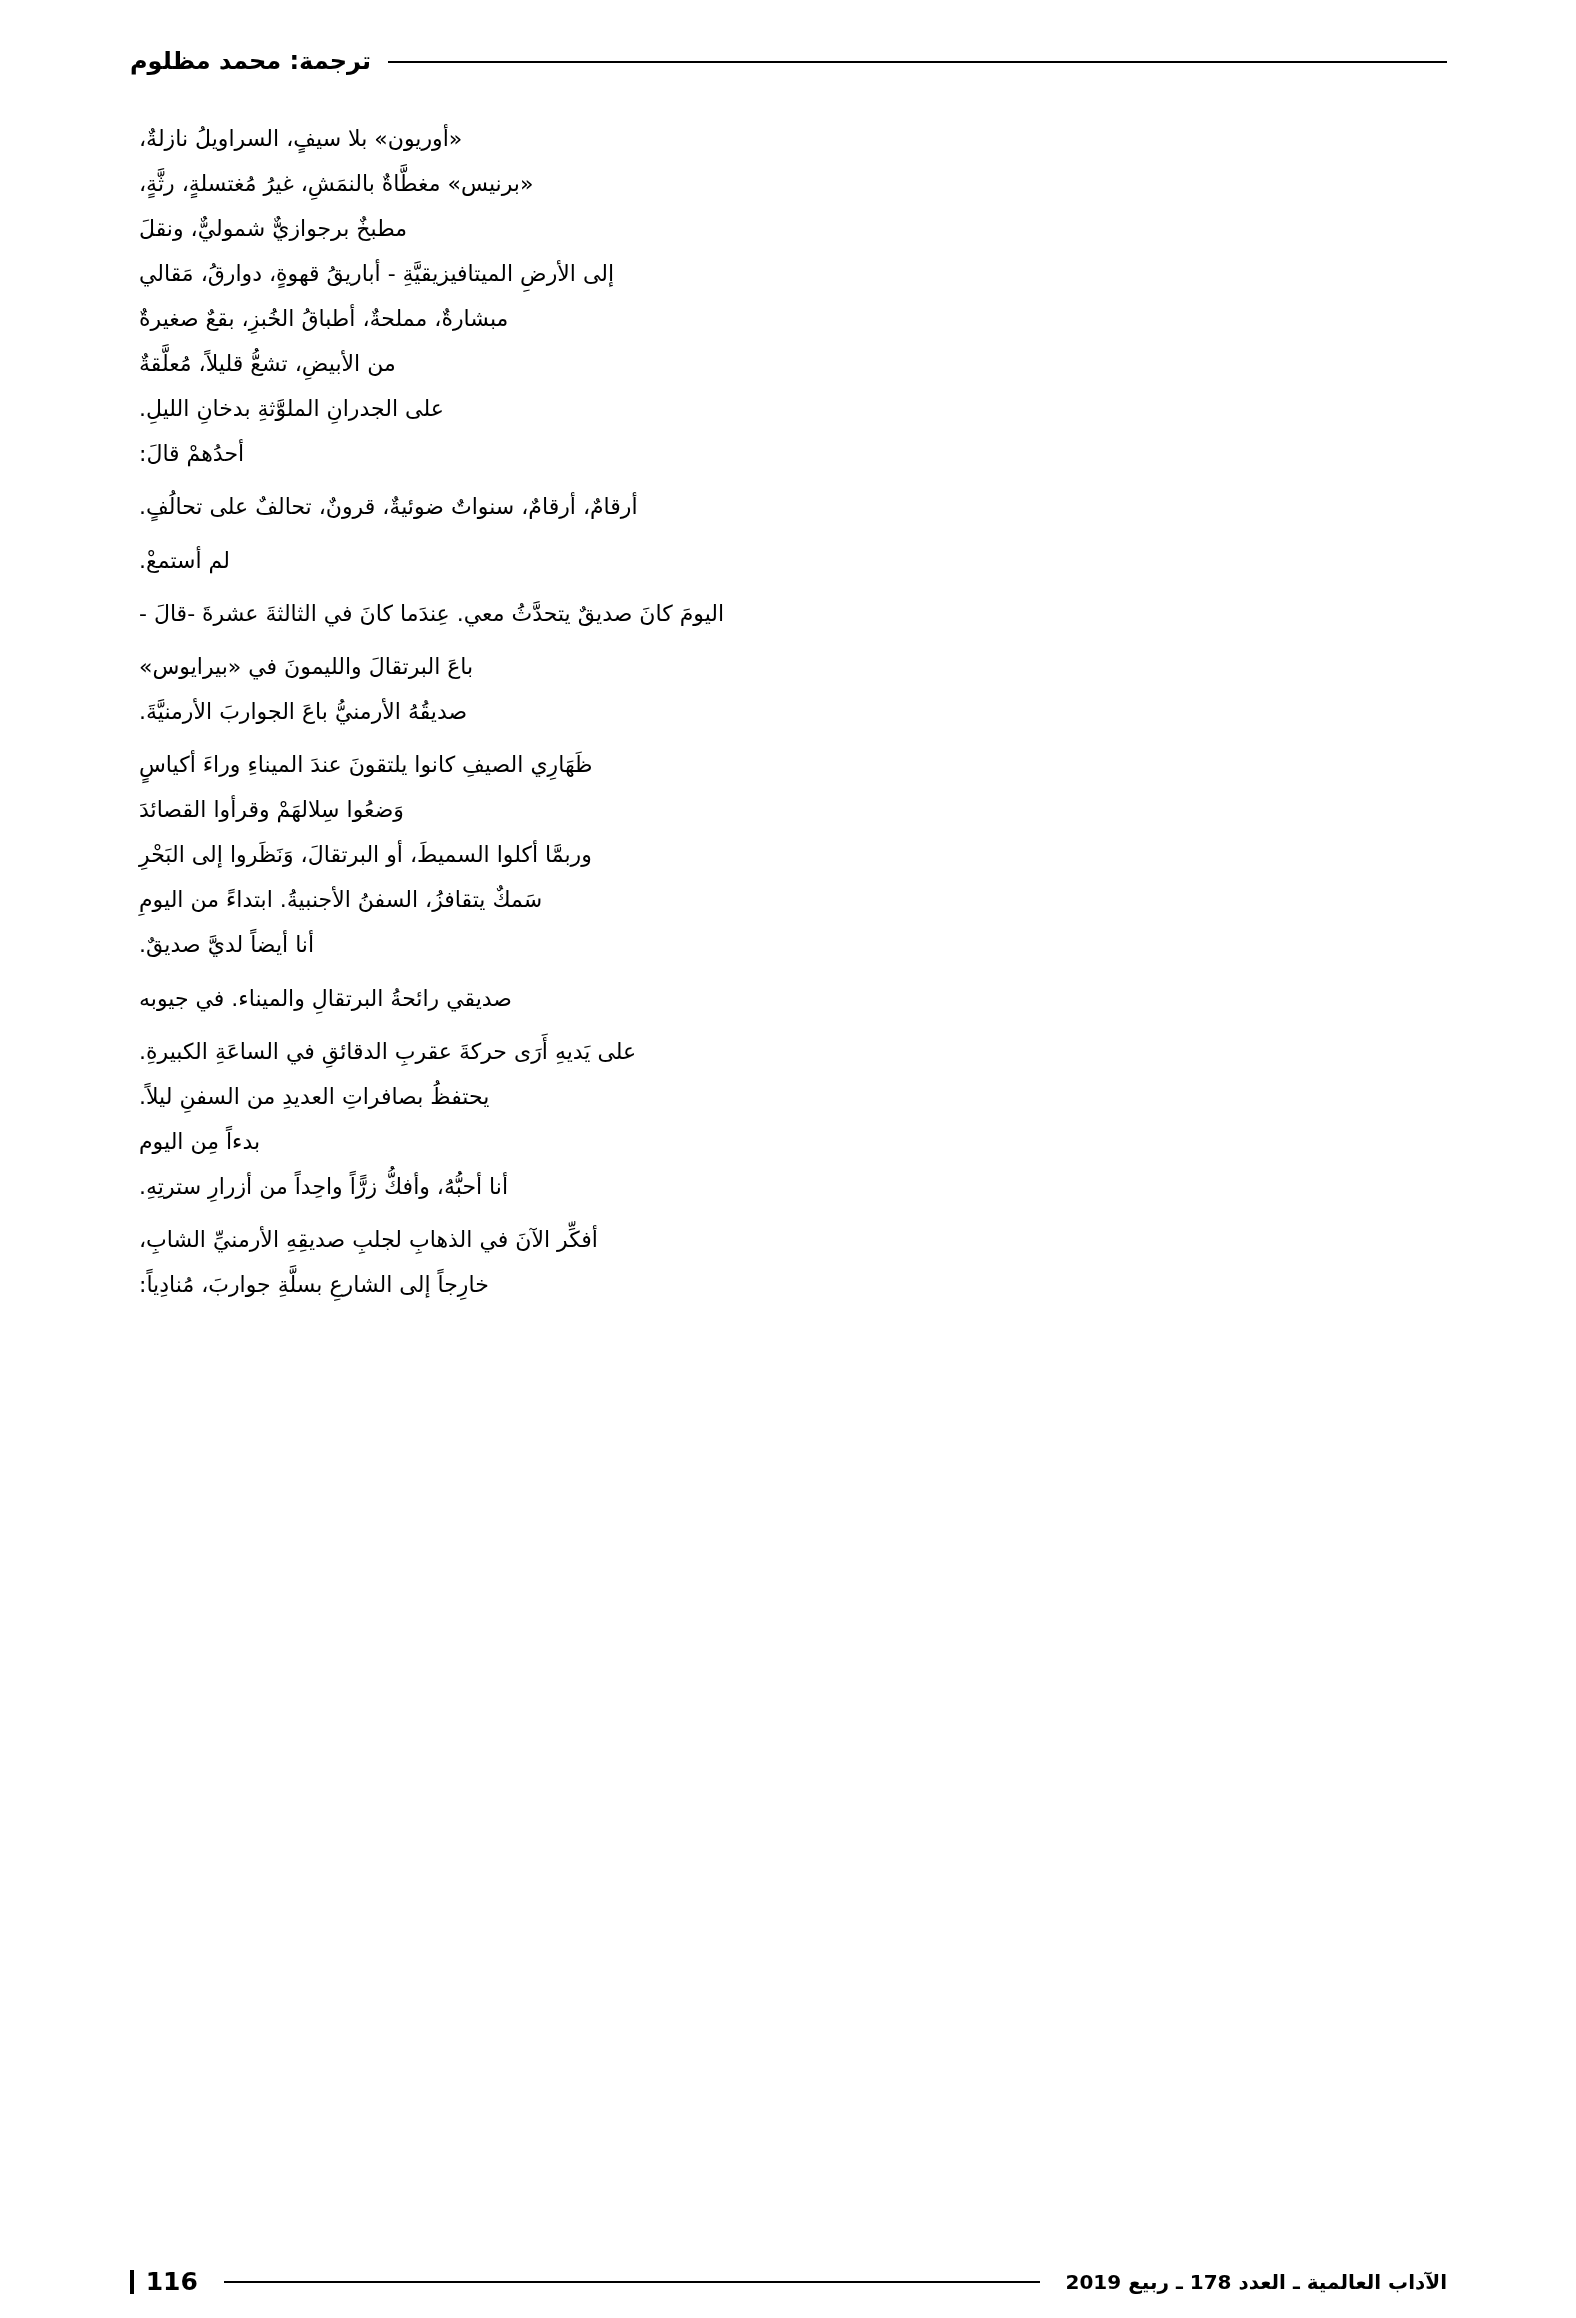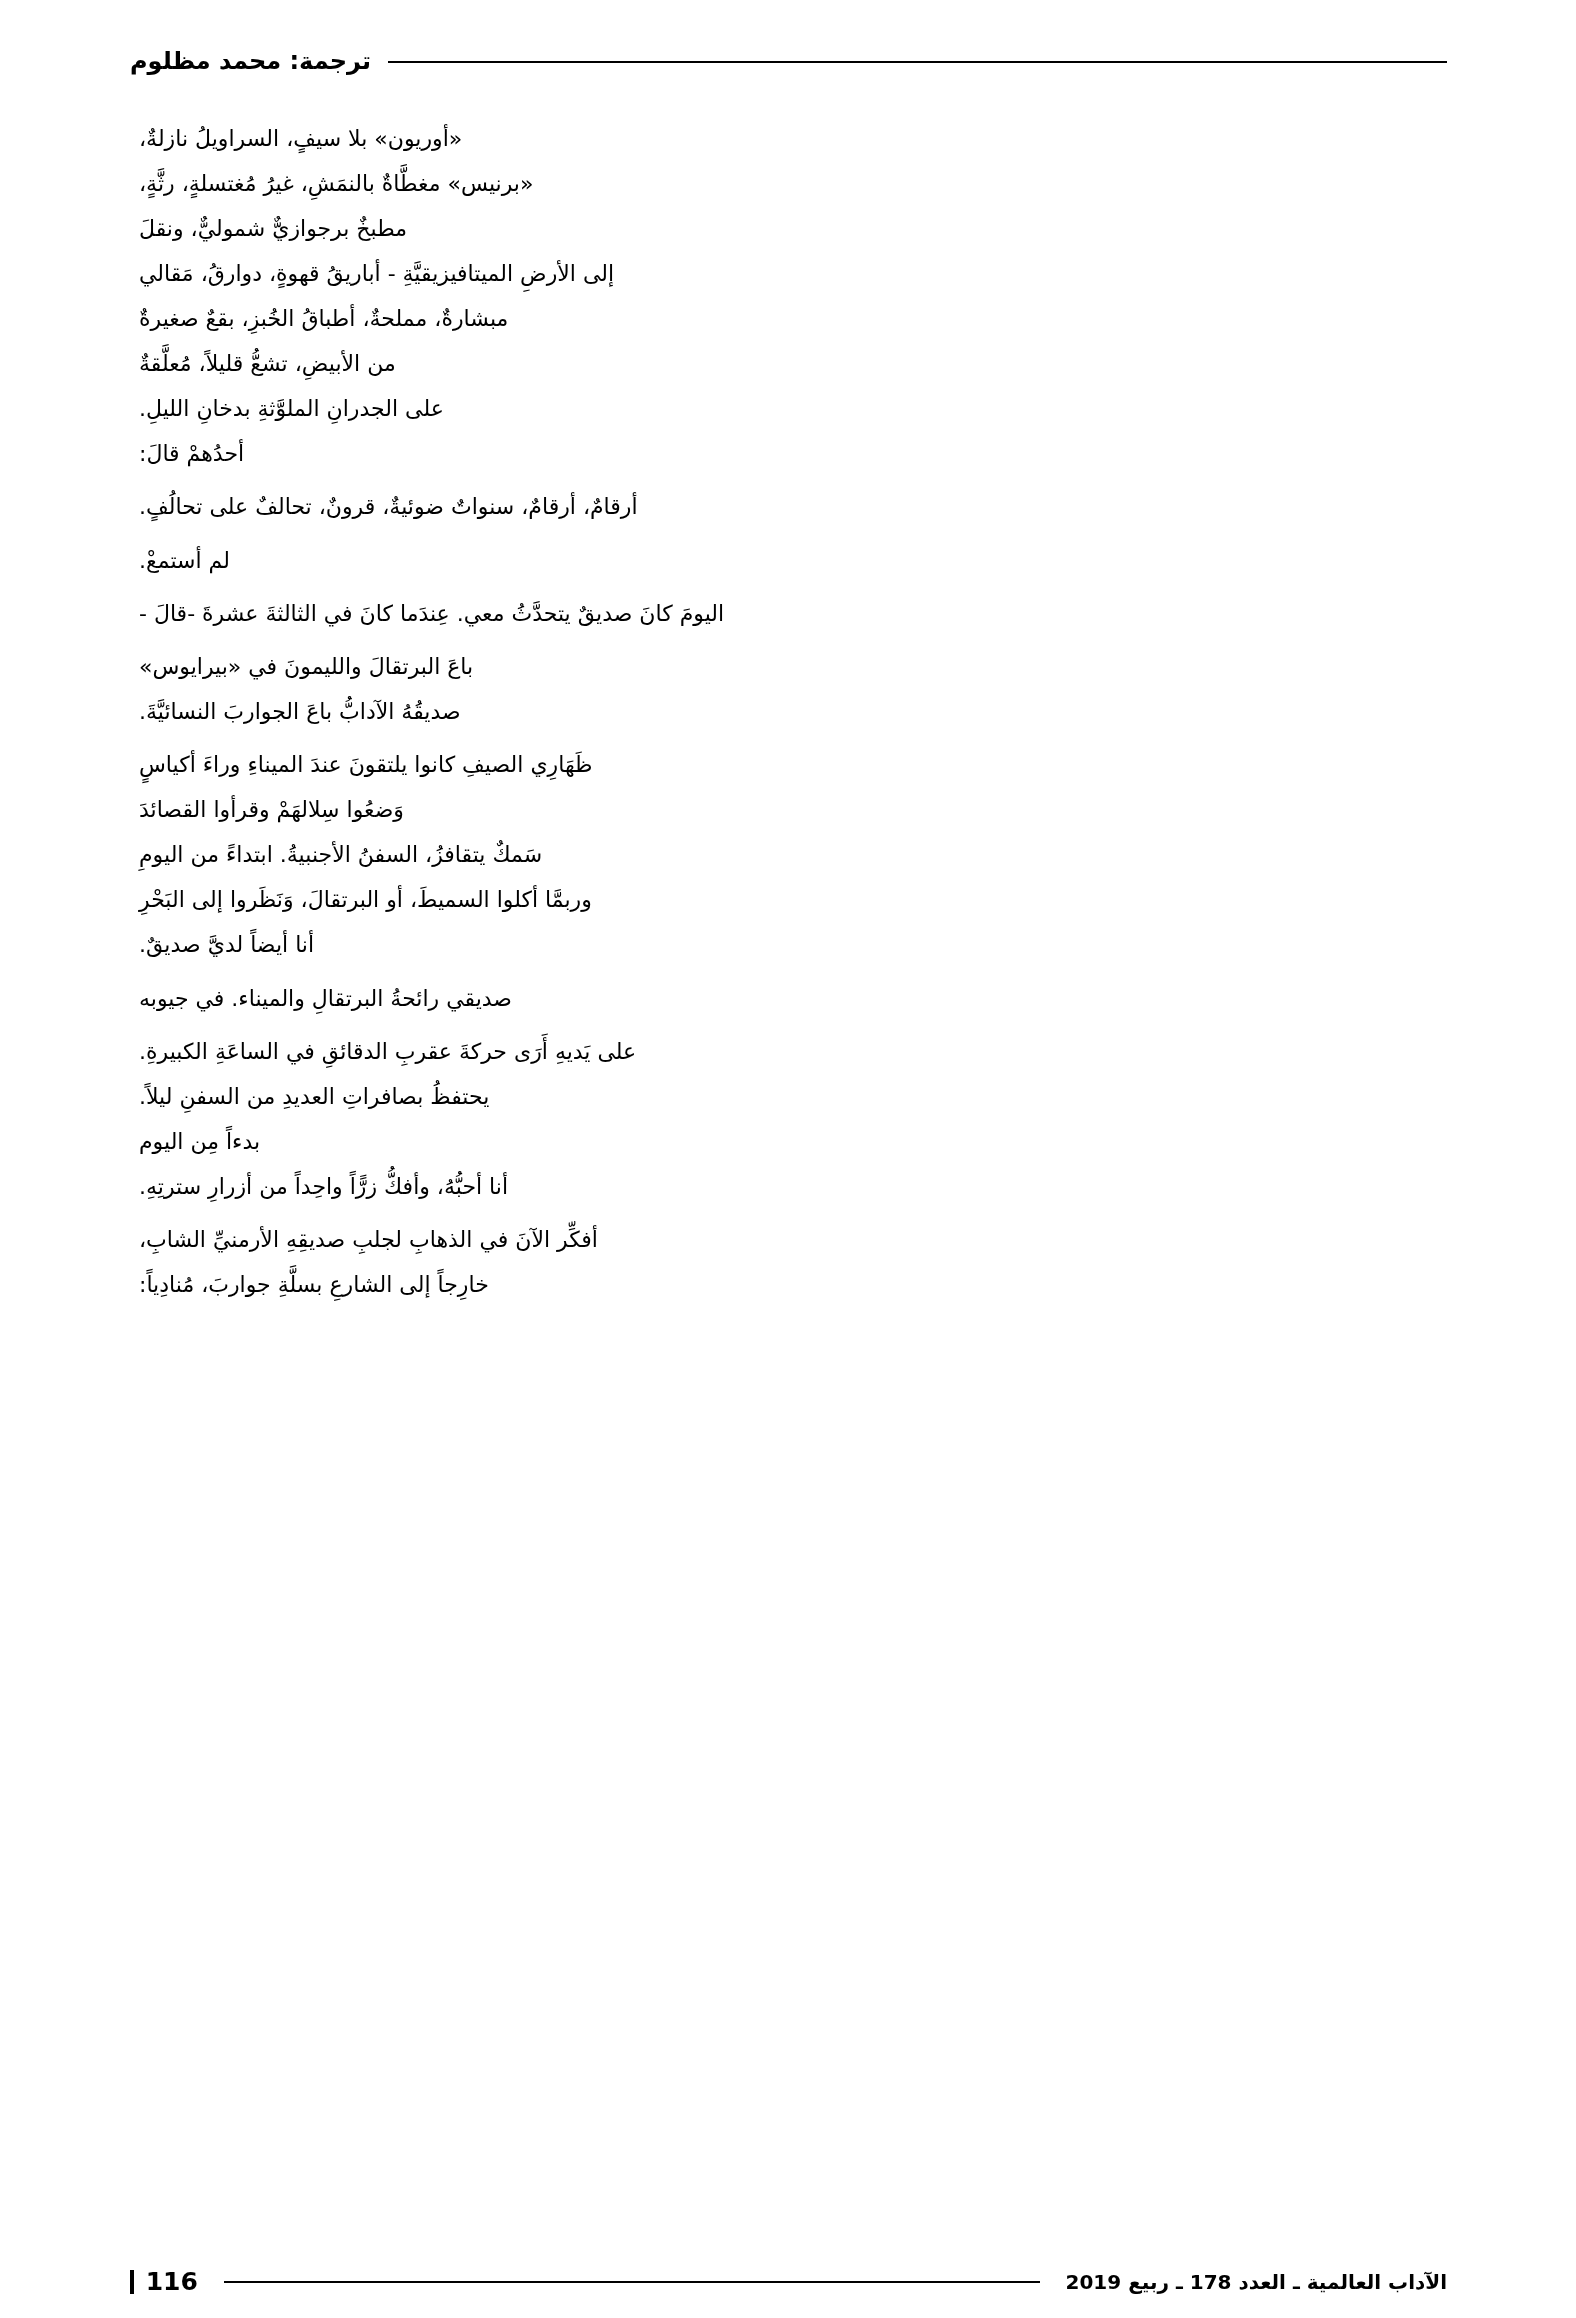--- a/index.html
+++ b/index.html
@@ -134,25 +134,25 @@
       <div class="line">مطبخٌ برجوازيٌّ شموليٌّ، ونقلَ</div>
       <div class="line">إلى الأرضِ الميتافيزيقيَّةِ - أباريقُ قهوةٍ، دوارقُ، مَقالي</div>
       <div class="line">مبشارةٌ، مملحةٌ، أطباقُ الخُبزِ، بقعٌ صغيرةٌ</div>
       <div class="line">من الأبيضِ، تشعُّ قليلاً، مُعلَّقةٌ</div>
       <div class="line">على الجدرانِ الملوَّثةِ بدخانِ الليلِ.</div>
       <div class="line">أحدُهمْ قالَ:</div>
       <div class="line gap-above">أرقامٌ، أرقامٌ، سنواتٌ ضوئيةٌ، قرونٌ، تحالفٌ على تحالُفٍ.</div>
       <div class="line gap-above">لم أستمعْ.</div>
       <div class="line gap-above">اليومَ كانَ صديقٌ يتحدَّثُ معي. عِندَما كانَ في الثالثةَ عشرةَ -قالَ -</div>
       <div class="line gap-above">باعَ البرتقالَ والليمونَ في «بيرايوس»</div>
-      <div class="line">صديقُهُ الآدابُّ باعَ الجواربَ النسائيَّةَ.</div>
+      <div class="line">صديقُهُ الأرمنيُّ باعَ الجواربَ الأرمنيَّةَ.</div>
       <div class="line gap-above">ظَهَارِي الصيفِ كانوا يلتقونَ عندَ الميناءِ وراءَ أكياسٍ</div>
       <div class="line">وَضعُوا سِلالهَمْ وقرأوا القصائدَ</div>
+      <div class="line">وربمَّا أكلوا السميطَ، أو البرتقالَ، وَنَظَروا إلى البَحْرِ</div>
       <div class="line">سَمكٌ يتقافزُ، السفنُ الأجنبيةُ. ابتداءً من اليومِ</div>
-      <div class="line">وربمَّا أكلوا السميطَ، أو البرتقالَ، وَنَظَروا إلى البَحْرِ</div>
       <div class="line">أنا أيضاً لديَّ صديقٌ.</div>
       <div class="line gap-above">صديقي رائحةُ البرتقالِ والميناء. في جيوبه</div>
       <div class="line gap-above">على يَديهِ أَرَى حركةَ عقربِ الدقائقِ في الساعَةِ الكبيرةِ.</div>
       <div class="line">يحتفظُ بصافراتِ العديدِ من السفنِ ليلاً.</div>
       <div class="line">بدءاً مِن اليوم</div>
       <div class="line">أنا أحبُّهُ، وأفكُّ زرًّاً واحِداً من أزرارِ سترتِهِ.</div>
       <div class="line gap-above">أفكِّر الآنَ في الذهابِ لجلبِ صديقِهِ الأرمنيِّ الشابِ،</div>
       <div class="line">خارِجاً إلى الشارعِ بسلَّةِ جواربَ، مُنادِياً:</div>
     </div>
   </div>

